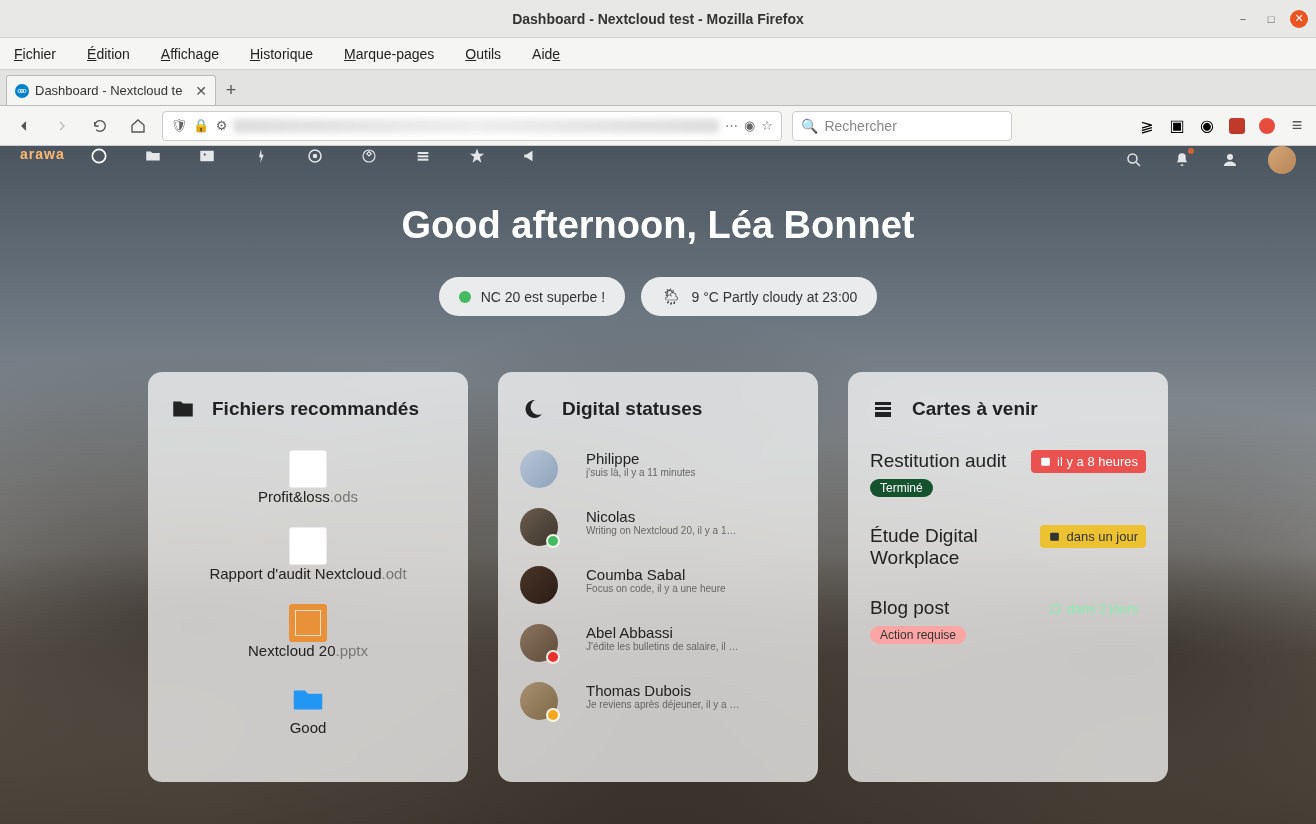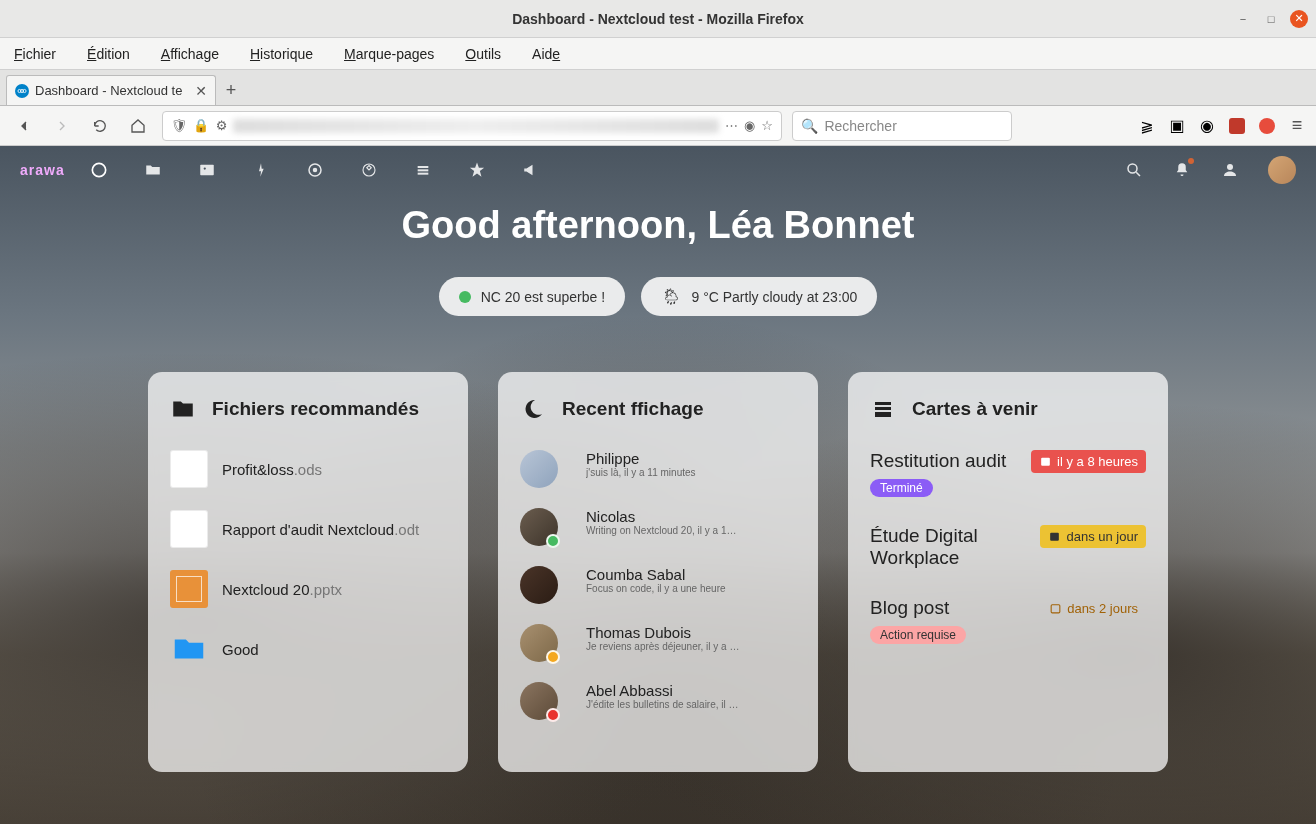--- a/index.html
+++ b/index.html
@@ -43,21 +43,21 @@
 
 
 .content { height: 678px; position: relative; overflow: hidden; }
 .bg { position: absolute; inset: 0; background: linear-gradient(180deg, #4a5560 0%, #6b7680 25%, #8a8f92 45%, #a8a9a8 60%, #6d6558 75%, #4a4238 100%); }
 .bg::before { content: ""; position: absolute; inset: 0; background:
   radial-gradient(ellipse at 15% 70%, rgba(60,55,50,0.9), transparent 40%),
   radial-gradient(ellipse at 85% 75%, rgba(50,45,40,0.85), transparent 35%),
   radial-gradient(ellipse at 50% 85%, rgba(40,35,30,0.7), transparent 50%); }
 
 
-.nc-topbar { position: relative; height: 48px; display: flex; align-items: center; padding: 0 20px; color: #f0abfc; }
+.nc-topbar { position: relative; height: 48px; display: flex; align-items: flex-start; padding: 0 20px; color: #fdba74; }
 .nc-logo { font-weight: 600; font-size: 14px; letter-spacing: 1px; margin-right: 24px; }
 .nc-apps { display: flex; gap: 34px; align-items: center; }
 .nc-app-icon { width: 20px; height: 20px; opacity: 0.85; display: flex; align-items: center; justify-content: center; }
 .nc-app-icon.active { opacity: 1; }
 .nc-app-icon svg { fill: #fff; }
 .nc-right { margin-left: auto; display: flex; gap: 28px; align-items: center; }
 .nc-avatar { width: 28px; height: 28px; border-radius: 50%; background: linear-gradient(135deg, #d4a574, #b8865a); }
 .notif-dot { position: relative; }
 .notif-dot::after { content: ""; position: absolute; top: -2px; right: -2px; width: 6px; height: 6px; background: #e9662c; border-radius: 50%; }
 
@@ -72,21 +72,21 @@
 
 
 .widgets { position: relative; display: flex; gap: 30px; justify-content: center; margin-top: 56px; padding: 0 30px; }
 .widget { width: 320px; background: rgba(255,255,255,0.72); backdrop-filter: blur(4px); border-radius: 14px; padding: 24px 22px; min-height: 400px; }
 .widget-header { display: flex; align-items: center; gap: 16px; margin-bottom: 28px; }
 .widget-header h2 { font-size: 19px; font-weight: 700; color: #222; }
 .widget-icon { width: 26px; height: 26px; display: flex; align-items: center; justify-content: center; }
 .widget-icon svg { fill: #222; }
 
 
-.file-row { display: flex; align-items: center; gap: 14px; margin-bottom: 22px; }
+.file-row { display: flex; align-items: center; margin-bottom: 22px; flex-direction: column; }
 .file-thumb { width: 38px; height: 38px; border-radius: 3px; flex-shrink: 0; }
 .thumb-white { background: #fff; border: 1px solid rgba(0,0,0,0.08); }
 .thumb-orange { background: #e89139; border: 2px solid #e89139; position: relative; }
 .thumb-orange::after { content: ""; position: absolute; inset: 4px; border: 1px solid rgba(255,255,255,0.7); }
 .thumb-folder { position: relative; }
 .thumb-folder svg { fill: #2196f3; }
 .file-name { font-size: 15px; color: #222; }
 .file-name .ext { color: #777; }
 
 
@@ -105,23 +105,23 @@
 .status-name { font-size: 15px; font-weight: 500; color: #222; }
 .status-msg { font-size: 10px; color: #666; white-space: nowrap; overflow: hidden; text-overflow: ellipsis; }
 
 
 .card-row { margin-bottom: 28px; }
 .card-top { display: flex; justify-content: space-between; align-items: flex-start; gap: 8px; }
 .card-title { font-size: 19px; color: #222; flex: 1; }
 .card-due { display: inline-flex; align-items: center; gap: 5px; font-size: 13px; padding: 4px 8px; border-radius: 4px; white-space: nowrap; }
 .due-red { background: #e9524e; color: #fff; }
 .due-yellow { background: #ecc233; color: #333; }
-.due-plain { color: #a16207; }
+.due-plain { color: #86efac; }
 .card-label { display: inline-block; font-size: 12px; padding: 2px 10px; border-radius: 10px; margin-top: 6px; }
-.label-green { background: #8b5cf6; color: #fff; }
+.label-green { background: #14532d; color: #fff; }
 .label-orange { background: #fca5a5; color: #333; }
 
 .cal-icon { width: 13px; height: 13px; }
 </style>
 </head>
 <body>
 
 <div class="window-titlebar">
   <span class="window-title">Dashboard - Nextcloud test - Mozilla Firefox</span>
   <div class="window-controls">
@@ -327,21 +327,21 @@
       </div>
     </div>
 
     <div class="widget">
       <div class="widget-header">
         <span class="widget-icon">
             <svg viewBox="0 0 24 24" width="24" height="24">
               <path d="M14 3a9 9 0 1 0 7 14 7 7 0 0 1-7-14z"></path>
             </svg>
           </span>
-        <h2>Recent ffichage</h2>
+        <h2>Digital statuses</h2>
       </div>
       <div class="status-row">
         <div class="avatar a1"></div>
         <div class="status-text">
           <div class="status-name">Philippe</div>
           <div class="status-msg">j'suis là, il y a 11 minutes</div>
         </div>
       </div>
       <div class="status-row">
         <div class="avatar a2">
@@ -353,35 +353,35 @@
         </div>
       </div>
       <div class="status-row">
         <div class="avatar a3"></div>
         <div class="status-text">
           <div class="status-name">Coumba Sabal</div>
           <div class="status-msg">Focus on code, il y a une heure</div>
         </div>
       </div>
       <div class="status-row">
+        <div class="avatar a4">
+            <span class="avatar-badge badge-dnd"></span>
+          </div>
+        <div class="status-text">
+          <div class="status-name">Abel Abbassi</div>
+          <div class="status-msg">J'édite les bulletins de salaire, il …</div>
+        </div>
+      </div>
+      <div class="status-row">
         <div class="avatar a5">
             <span class="avatar-badge badge-away"></span>
           </div>
         <div class="status-text">
           <div class="status-name">Thomas Dubois</div>
           <div class="status-msg">Je reviens après déjeuner, il y a …</div>
-        </div>
-      </div>
-      <div class="status-row">
-        <div class="avatar a4">
-            <span class="avatar-badge badge-dnd"></span>
-          </div>
-        <div class="status-text">
-          <div class="status-name">Abel Abbassi</div>
-          <div class="status-msg">J'édite les bulletins de salaire, il …</div>
         </div>
       </div>
     </div>
 
     <div class="widget">
       <div class="widget-header">
         <span class="widget-icon">
             <svg viewBox="0 0 24 24" width="24" height="24">
               <rect x="4" y="5" width="16" height="3"></rect>
               <rect x="4" y="10" width="16" height="3"></rect>

